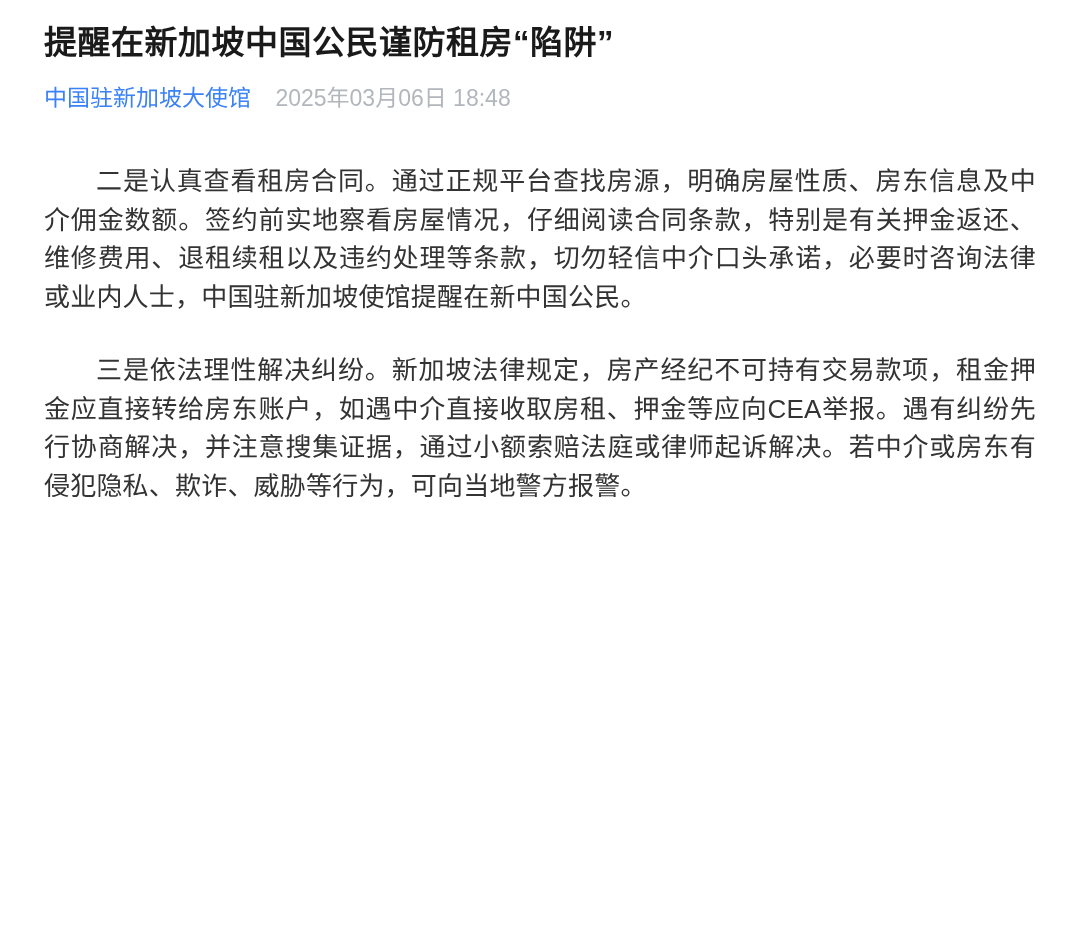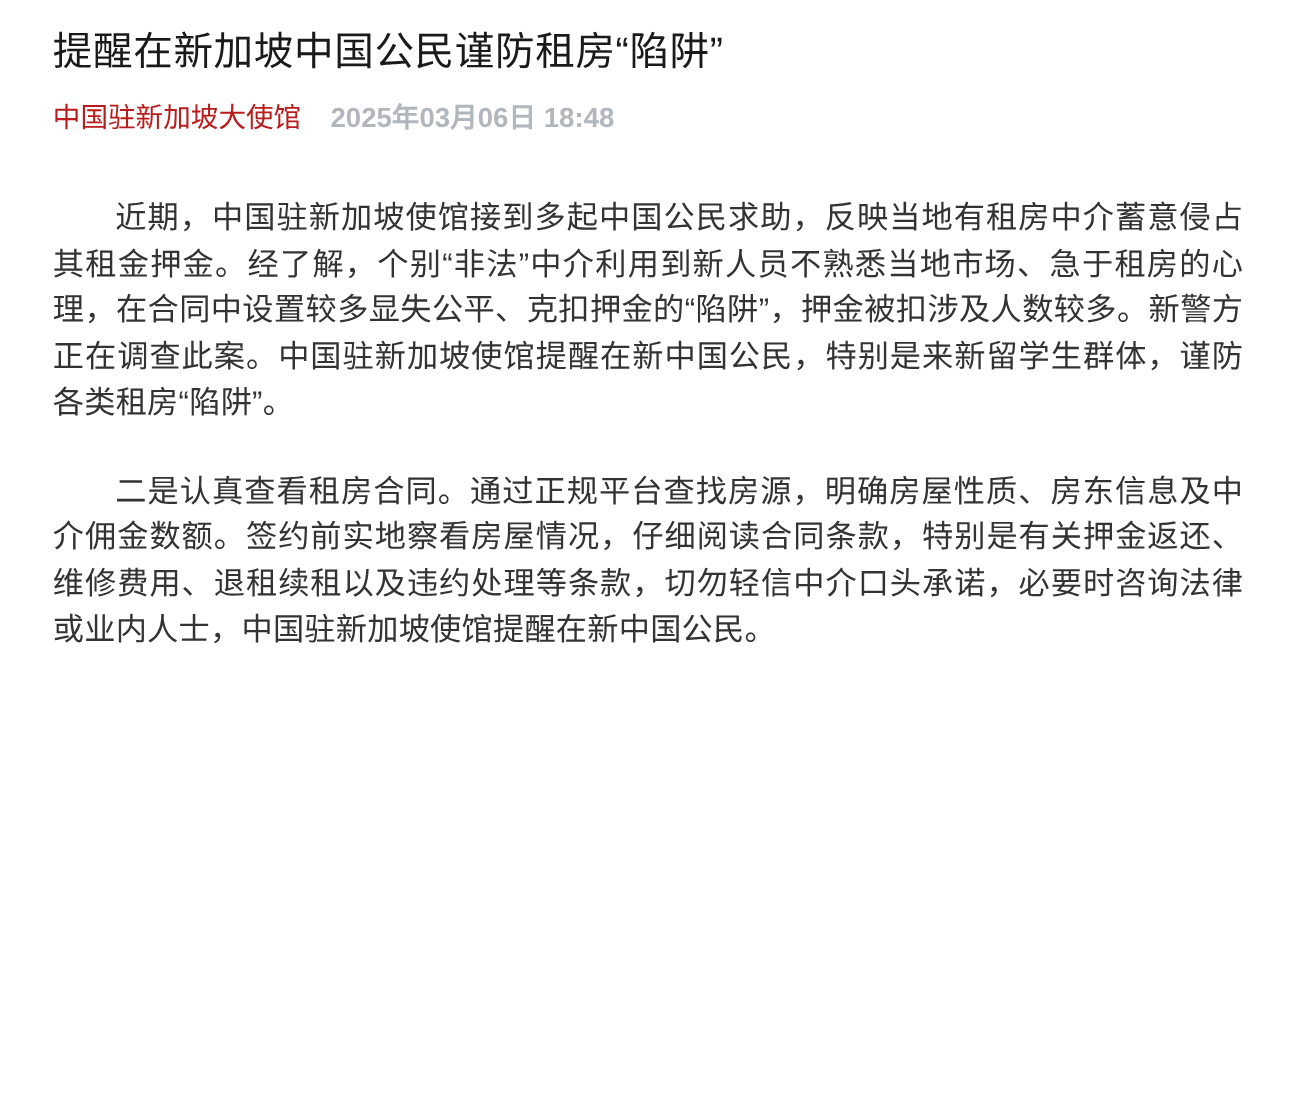--- a/index.html
+++ b/index.html
@@ -14,38 +14,37 @@
     padding: 0 44px;
     background: #ffffff;
     font-family: "Liberation Sans", "DejaVu Sans", sans-serif;
     overflow: hidden;
   }
   .article-title {
     margin: 0;
     padding-top: 20px;
     font-size: 33px;
     line-height: 46px;
-    font-weight: 400;
+    font-weight: 700;
     color: #1a1a1a;
     letter-spacing: 0.5px;
   }
   .byline {
     margin-top: 16px;
     font-size: 23px;
     line-height: 32px;
     white-space: nowrap;
   }
   .author {
-    color: #b91c1c;
+    color: #3b82f6;
     cursor: pointer;
   }
   .publish-time {
     color: #b2b7bd;
     margin-left: 18px;
-    font-weight: bold;
   }
   .article-body {
     margin-top: 48px;
     font-size: 26px;
     line-height: 38.5px;
     color: #333333;
     text-align: justify;
     letter-spacing: 0.2px;
   }
   .article-body p {
@@ -62,17 +61,17 @@
 <div class="page">
 
   <h1 class="article-title">提醒在新加坡中国公民谨防租房“陷阱”</h1>
 
   <div class="byline">
     <span class="author">中国驻新加坡大使馆</span>
     <span class="publish-time">2025年03月06日 18:48</span>
   </div>
 
   <div class="article-body">
-      <p>近期，中国驻新加坡使馆接到多起中国公民求助，反映当地有租房中介蓄意侵占其租金押金。经了解，个别“非法”中介利用到新人员不熟悉当地市场、急于租房的心理，在合同中设置较多显失公平、克扣押金的“陷阱”，押金被扣涉及人数较多。新警方正在调查此案。中国驻新加坡使馆提醒在新中国公民，特别是来新留学生群体，谨防各类租房“陷阱”。</p>
       <p>二是认真查看租房合同。通过正规平台查找房源，明确房屋性质、房东信息及中介佣金数额。签约前实地察看房屋情况，仔细阅读合同条款，特别是有关押金返还、维修费用、退租续租以及违约处理等条款，切勿轻信中介口头承诺，必要时咨询法律或业内人士，中国驻新加坡使馆提醒在新中国公民。</p>
+      <p>三是依法理性解决纠纷。新加坡法律规定，房产经纪不可持有交易款项，租金押金应直接转给房东账户，如遇中介直接收取房租、押金等应向CEA举报。遇有纠纷先行协商解决，并注意搜集证据，通过小额索赔法庭或律师起诉解决。若中介或房东有侵犯隐私、欺诈、威胁等行为，可向当地警方报警。</p>
     </div>
 
 </div>
 
 </body></html>

